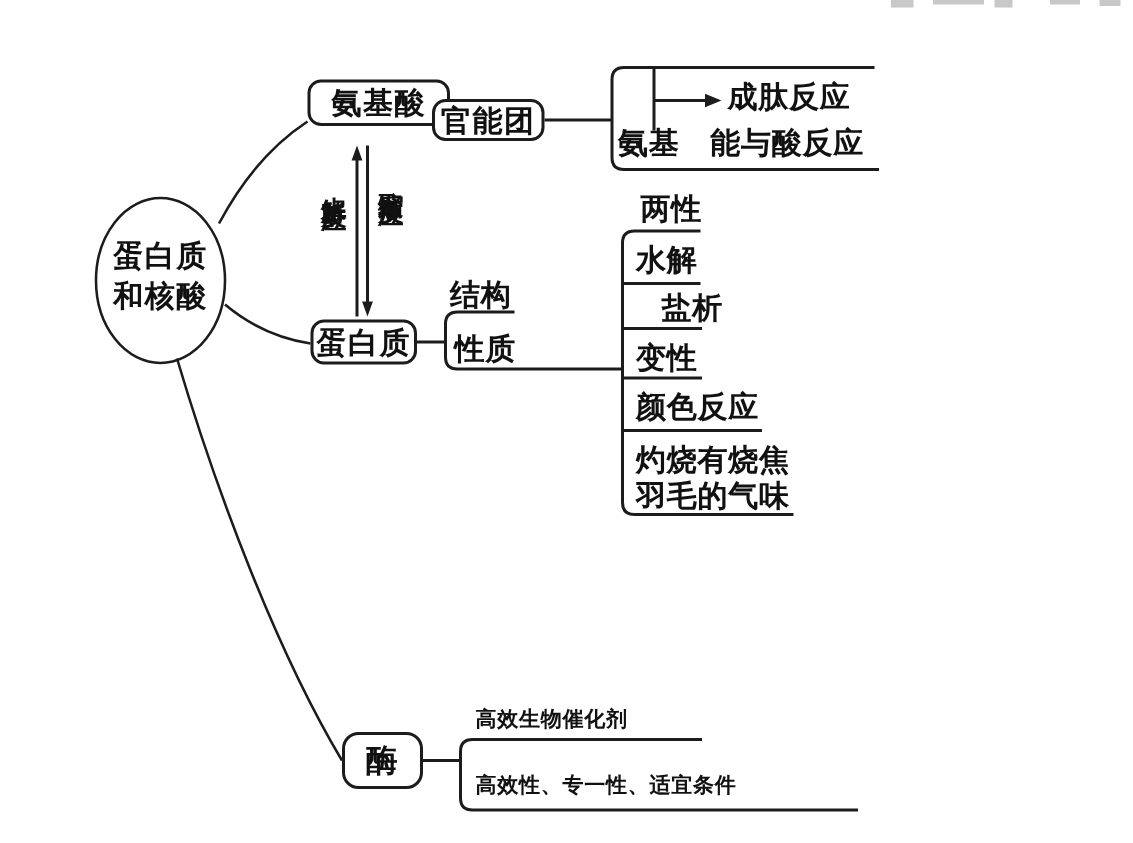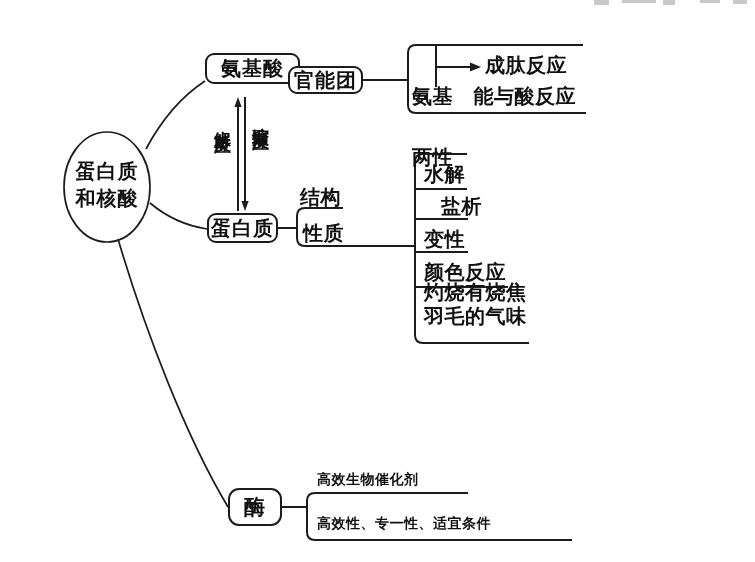--- a/index.html
+++ b/index.html
@@ -125,24 +125,24 @@
 
   <div class="vert-lbl" style="left:211px;top:117px;">水解反应</div>
   <div class="vert-lbl" style="left:249px;top:114px;">缩聚反应</div>
 
   <div class="lbl lbl-20" style="left:485px;top:53px;">成肽反应</div>
   <div class="lbl lbl-20" style="left:412px;top:86px;font-family:Liberation Mono, monospace;">氨基　能与酸反应</div>
 
   <div class="lbl lbl-20" style="left:300px;top:185px;">结构</div>
   <div class="lbl lbl-20" style="left:303px;top:221px;">性质</div>
 
-  <div class="lbl lbl-20" style="left:412px;top:128px;margin-top:17px;">两性</div>
+  <div class="lbl lbl-20" style="left:427px;top:128px;">两性</div>
   <div class="lbl lbl-20" style="left:424px;top:162px;">水解</div>
   <div class="lbl lbl-20" style="left:408px;top:194px;margin-left:33px;">盐析</div>
   <div class="lbl lbl-20" style="left:424px;top:227px;">变性</div>
   <div class="lbl lbl-20" style="left:424px;top:260px;">颜色反应</div>
-  <div class="lbl lbl-20" style="left:424px;top:280px;">灼烧有烧焦
+  <div class="lbl lbl-20" style="left:424px;top:295px;">灼烧有烧焦
 羽毛的气味</div>
 
   <div class="lbl lbl-21" style="left:317px;top:467px;">高效生物催化剂</div>
   <div class="lbl lbl-21" style="left:317px;top:511px;">高效性、专一性、适宜条件</div>
 
 </div>
 
 </body></html>

